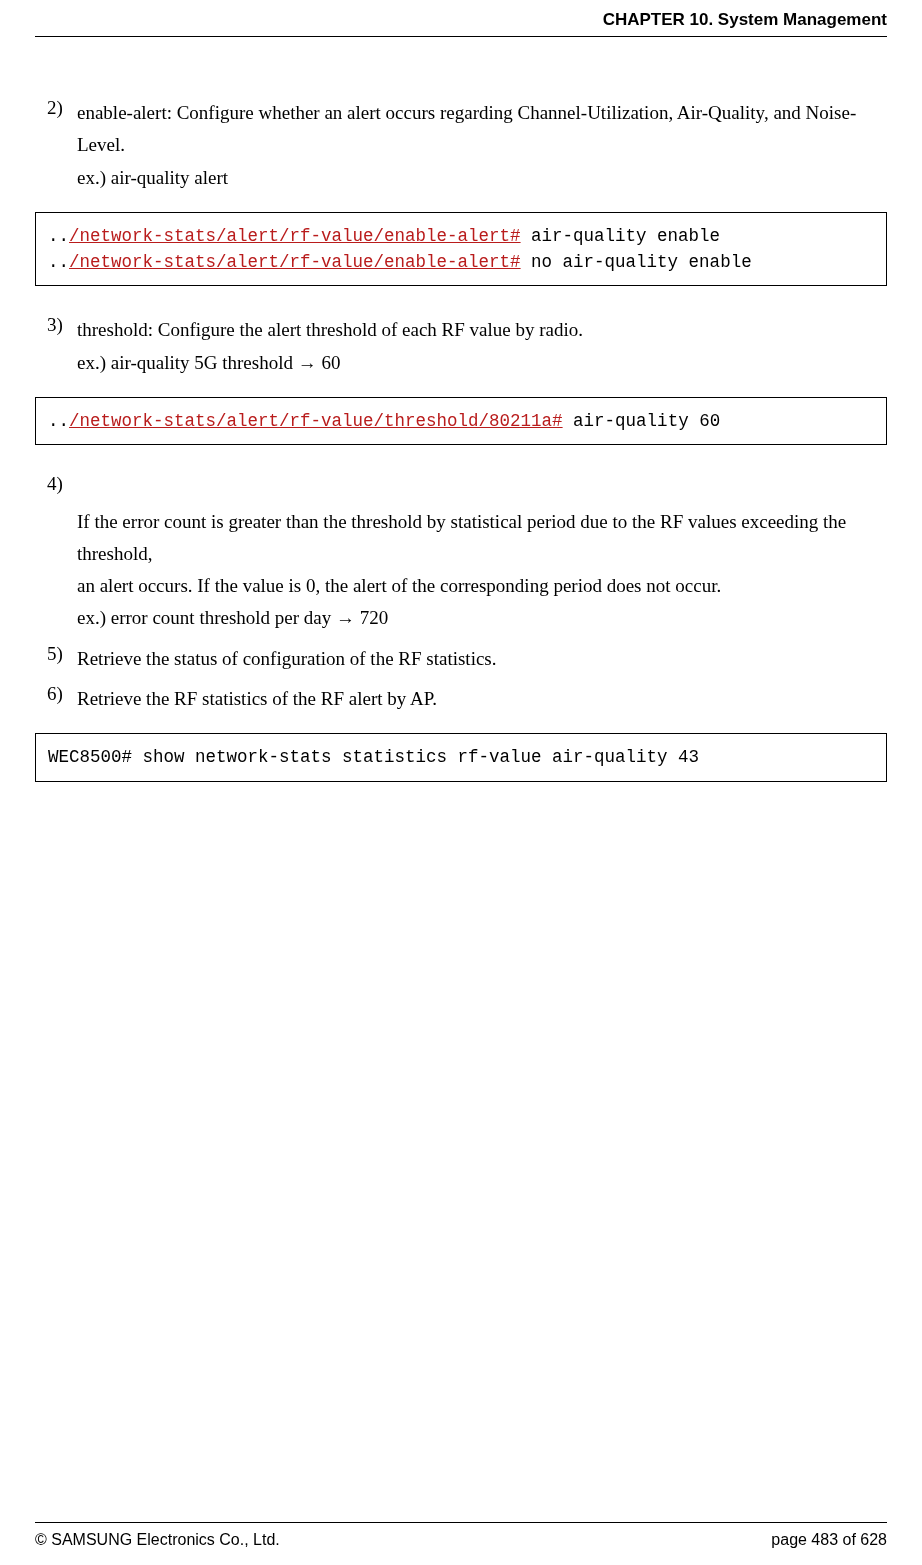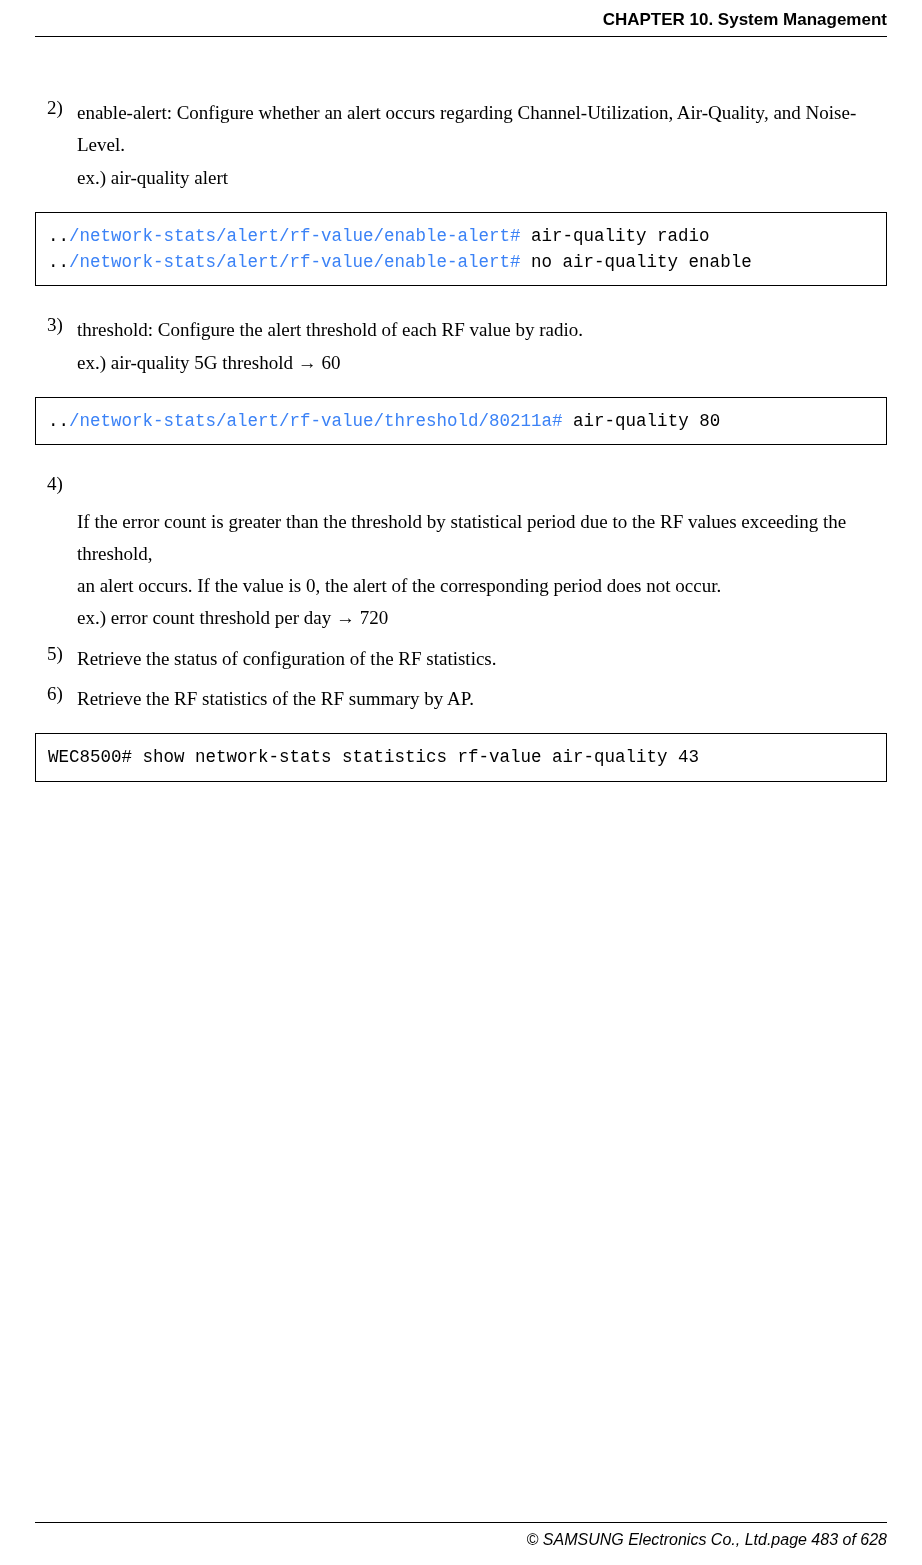--- a/index.html
+++ b/index.html
@@ -43,33 +43,32 @@
     }
     .code-box {
       border: 1.5px solid #000;
       margin: 18px 0 28px 0;
       padding: 10px 12px;
       font-family: "Courier New", Courier, monospace;
       font-size: 17.5px;
       line-height: 1.5;
       white-space: pre-wrap;
     }
-    .code-box .path { color: #3b82f6; }
+    .code-box .path { color: #b91c1c; text-decoration: underline; }
     .footer {
       position: absolute;
       bottom: 16px;
       left: 35px;
       right: 35px;
       border-top: 1.5px solid #000;
       padding-top: 8px;
       display: flex;
-      justify-content: flex-end;
+      justify-content: space-between;
       font-family: Arial, Helvetica, sans-serif;
       font-size: 16px;
-      font-style: italic;
     }
     .footer-left { font-weight: normal; }
     .footer-right { font-weight: normal; }
   </style>
 </head>
 <body>
 
 <div class="page">
   <div class="header">
     <span>CHAPTER 10. System Management</span>
@@ -77,31 +76,31 @@
 
   <div class="content">
 
     <div class="list-item">
       <div class="list-num">2)</div>
       <div class="list-body">
         <span>enable-alert: Configure whether an alert occurs regarding Channel-Utilization, Air-Quality, and Noise-Level.</span><br>
         <span>ex.) air-quality alert</span>
       </div>
     </div>
-    <div class="code-box"><span>..</span><span class="path">/network-stats/alert/rf-value/enable-alert#</span><span> air-quality radio</span>
+    <div class="code-box"><span>..</span><span class="path">/network-stats/alert/rf-value/enable-alert#</span><span> air-quality enable</span>
 <span>..</span><span class="path">/network-stats/alert/rf-value/enable-alert#</span><span> no air-quality enable</span></div>
 
     <div class="list-item">
       <div class="list-num">3)</div>
       <div class="list-body">
         <span>threshold: Configure the alert threshold of each RF value by radio.</span><br>
         <span>ex.) air-quality 5G threshold → 60</span>
       </div>
     </div>
-    <div class="code-box"><span>..</span><span class="path">/network-stats/alert/rf-value/threshold/80211a#</span><span> air-quality 80</span></div>
+    <div class="code-box"><span>..</span><span class="path">/network-stats/alert/rf-value/threshold/80211a#</span><span> air-quality 60</span></div>
 
     <div class="list-item">
       <div class="list-num">4)</div>
       <div class="list-body">
         <br>
         <span>If the error count is greater than the threshold by statistical period due to the RF values exceeding the threshold,</span><br>
         <span>an alert occurs. If the value is 0, the alert of the corresponding period does not occur.</span><br>
         <span>ex.) error count threshold per day → 720</span>
       </div>
     </div>
@@ -109,21 +108,21 @@
     <div class="list-item">
       <div class="list-num">5)</div>
       <div class="list-body">
         <span>Retrieve the status of configuration of the RF statistics.</span>
       </div>
     </div>
 
     <div class="list-item">
       <div class="list-num">6)</div>
       <div class="list-body">
-        <span>Retrieve the RF statistics of the RF summary by AP.</span><br>
+        <span>Retrieve the RF statistics of the RF alert by AP.</span><br>
       </div>
     </div>
     <div class="code-box"><span>WEC8500# show network-stats statistics rf-value air-quality 43</span></div>
 
   </div>
 
   <div class="footer">
     <span class="footer-left">© SAMSUNG Electronics Co., Ltd.</span>
     <span class="footer-right">page 483 of 628</span>
   </div>

